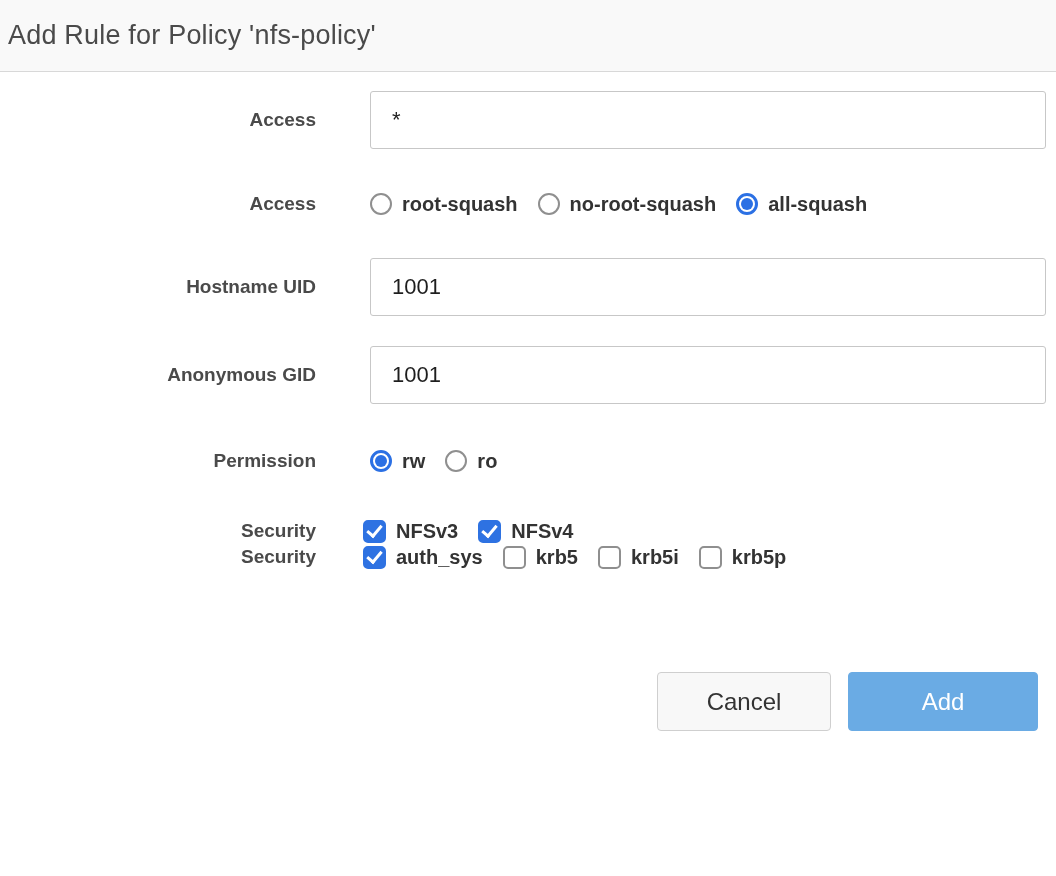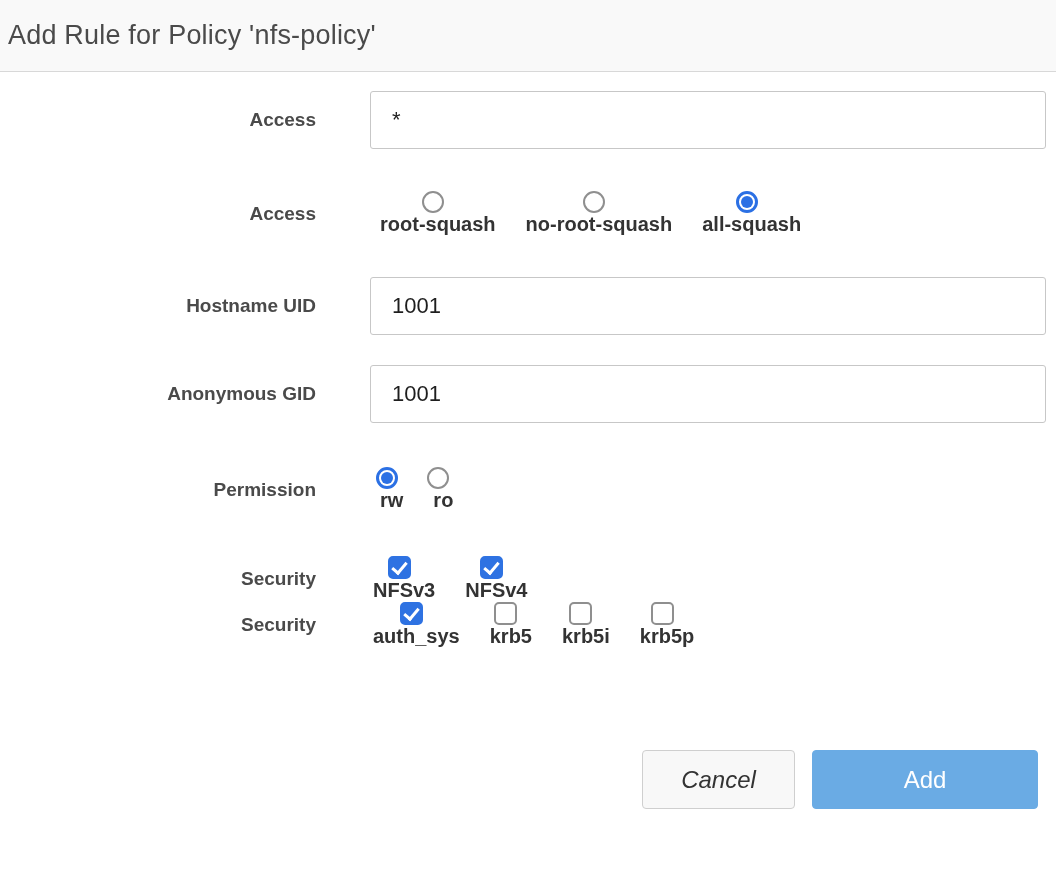--- a/index.html
+++ b/index.html
@@ -75,21 +75,20 @@
   
   .options {
     display: flex;
     align-items: center;
   }
   .option {
     display: flex;
     align-items: center;
     margin-right: 20px;
     cursor: pointer;
-    flex-direction: column;
   }
   .option-label {
     font-size: 20px;
     font-weight: 700;
     color: #333333;
     margin-left: 10px;
   }
   
   .radio {
     width: 22px; height: 22px;
@@ -140,28 +139,27 @@
     gap: 17px;
   }
   .btn {
     height: 59px;
     border-radius: 4px;
     font-family: "Liberation Sans", sans-serif;
     font-size: 24px;
     cursor: pointer;
   }
   .btn-cancel {
-    width: 153px;
+    width: 174px;
     background: #f8f8f8;
     border: 1px solid #cfcfcf;
     color: #333333;
-    font-style: italic;
   }
   .btn-add {
-    width: 226px;
+    width: 190px;
     background: #6aabe4;
     border: 1px solid #6aabe4;
     color: #ffffff;
   }
 </style>
 </head>
 <body>
 
 <div class="modal-header">
   <h1 class="modal-title">Add Rule for Policy 'nfs-policy'</h1>

